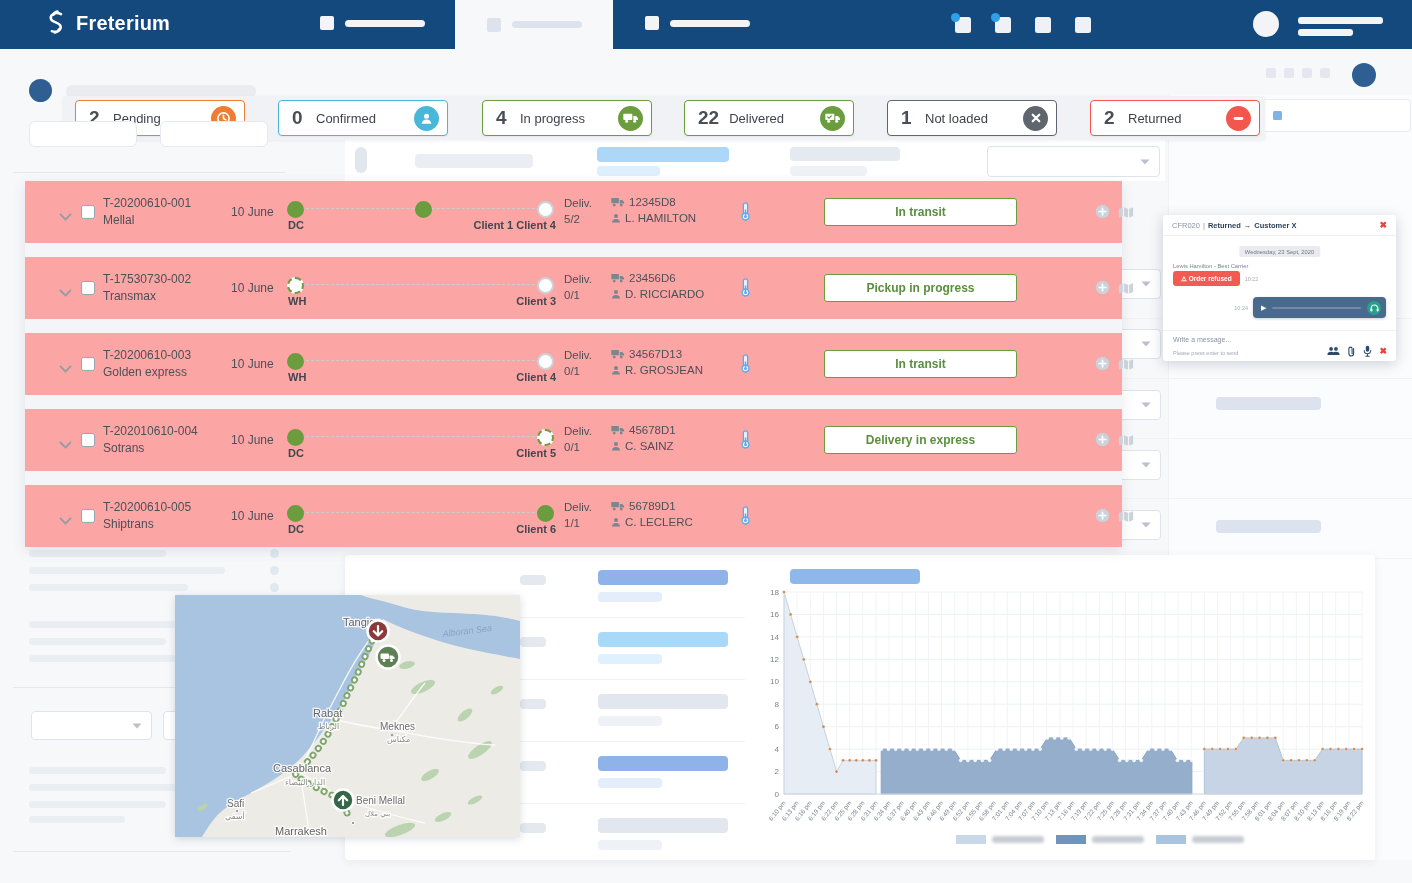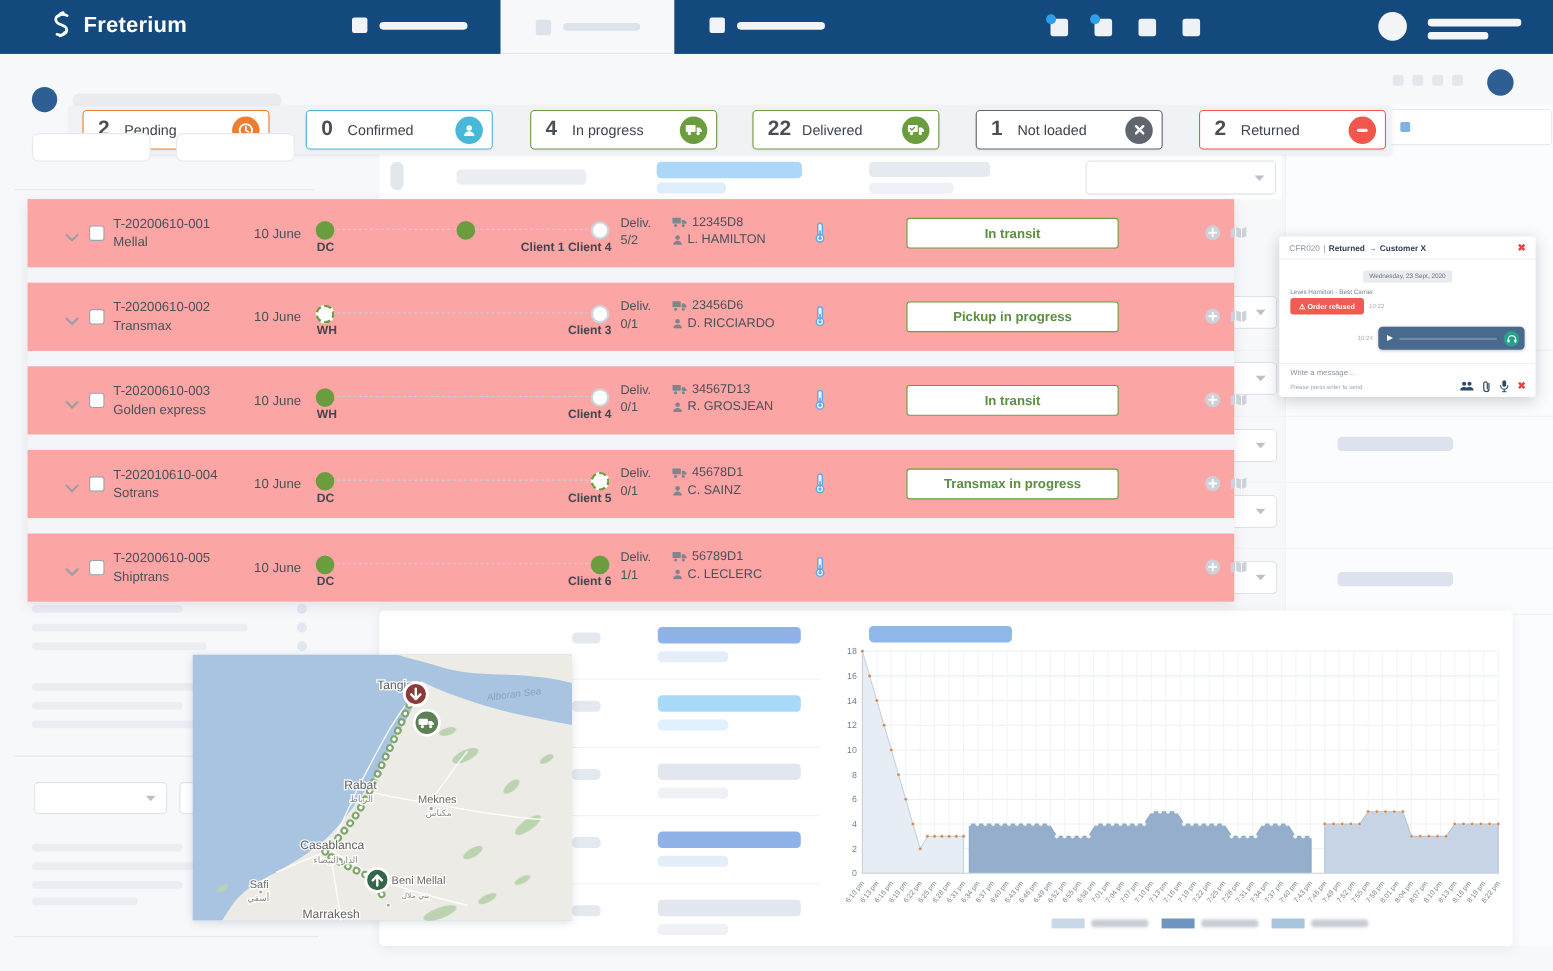--- a/index.html
+++ b/index.html
@@ -273,21 +273,21 @@
             <path d="M1 3.2 6 1.2l6 2 5-2v9.6l-5 2-6-2-5 2z" fill="#CCD2DA"></path>
             <path d="M6 1.2v10.4M12 3.2v10.4" stroke="#fff" stroke-width="1"></path>
           </svg></span>
       </div>
       <div class="trow">
         <span class="expander"><svg width="13" height="9" viewBox="0 0 13 9">
             <path d="M1.5 1.5 6.5 6.5 11.5 1.5" fill="none" stroke="#949CA5" stroke-width="1.8" stroke-linecap="round"></path>
           </svg></span>
         <span class="cb"></span>
         <div class="idb">
-          <div>T-20200610-002</div>
+          <div>T-17530730-002</div>
           <div>Transmax</div>
         </div>
         <div class="tdate">10 June</div>
         <div class="tl">
           <div class="tline"></div>
           <div class="dot dashed" style="left:262px"></div>
           <div class="dot empty" style="left:512px"></div>
           <div class="olabel">WH</div>
           <div class="dlabel">Client 3</div>
         </div>
@@ -422,21 +422,21 @@
             </svg>
             <span>C. SAINZ</span>
           </div>
         </div>
         <span class="thermo"><svg width="11" height="19" viewBox="0 0 11 19">
             <rect x="3.4" y="0.9" width="4.2" height="11" rx="2.1" fill="#EAF4FD" stroke="#5FA8E8" stroke-width="1.3"></rect>
             <circle cx="5.5" cy="14.6" r="3.4" fill="#EAF4FD" stroke="#5FA8E8" stroke-width="1.3"></circle>
             <circle cx="5.5" cy="14.6" r="1.5" fill="#5FA8E8"></circle>
             <line x1="5.5" y1="7.5" x2="5.5" y2="13" stroke="#5FA8E8" stroke-width="1.5"></line>
           </svg></span>
-        <button class="status">Transmax in progress</button>
+        <button class="status">Delivery in express</button>
         <span class="plus"><svg width="15" height="15" viewBox="0 0 16 16">
             <circle cx="8" cy="8" r="7.2" fill="#CCD2DA"></circle>
             <path d="M8 4.5v7M4.5 8h7" stroke="#fff" stroke-width="1.8" stroke-linecap="round"></path>
           </svg></span>
         <span class="mapi"><svg width="16" height="13" viewBox="0 0 18 14">
             <path d="M1 3.2 6 1.2l6 2 5-2v9.6l-5 2-6-2-5 2z" fill="#CCD2DA"></path>
             <path d="M6 1.2v10.4M12 3.2v10.4" stroke="#fff" stroke-width="1"></path>
           </svg></span>
       </div>
       <div class="trow">

